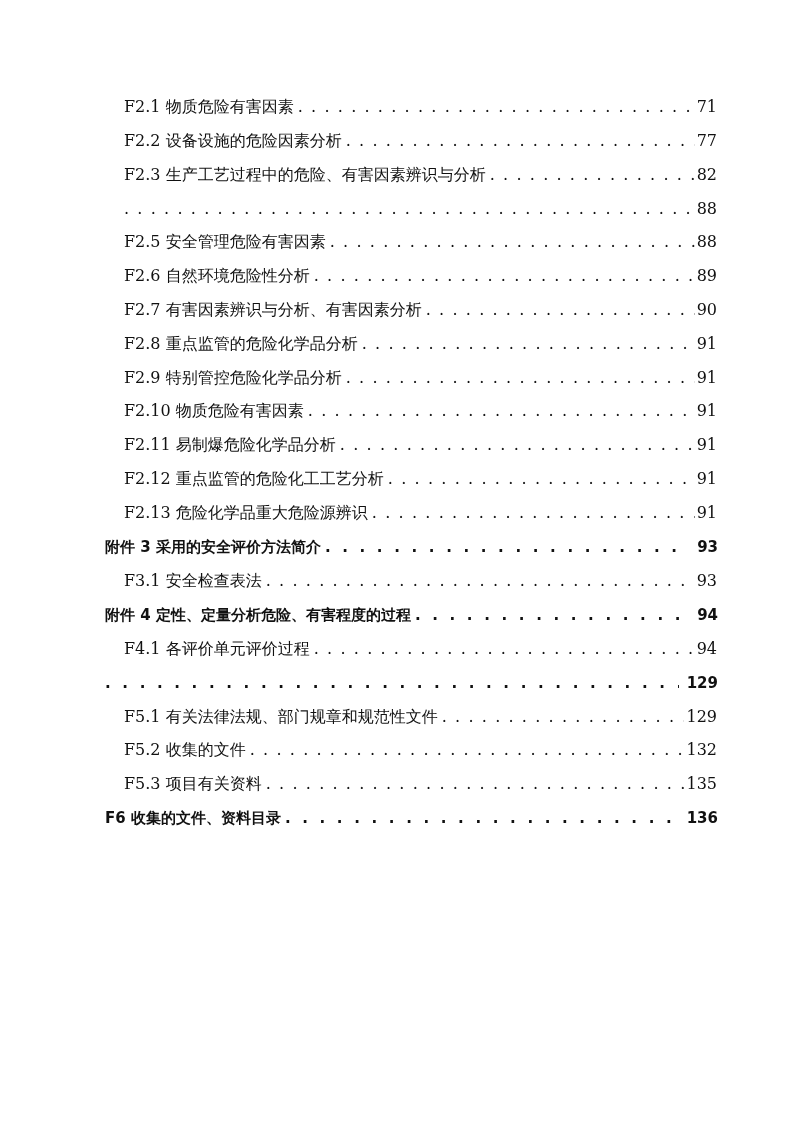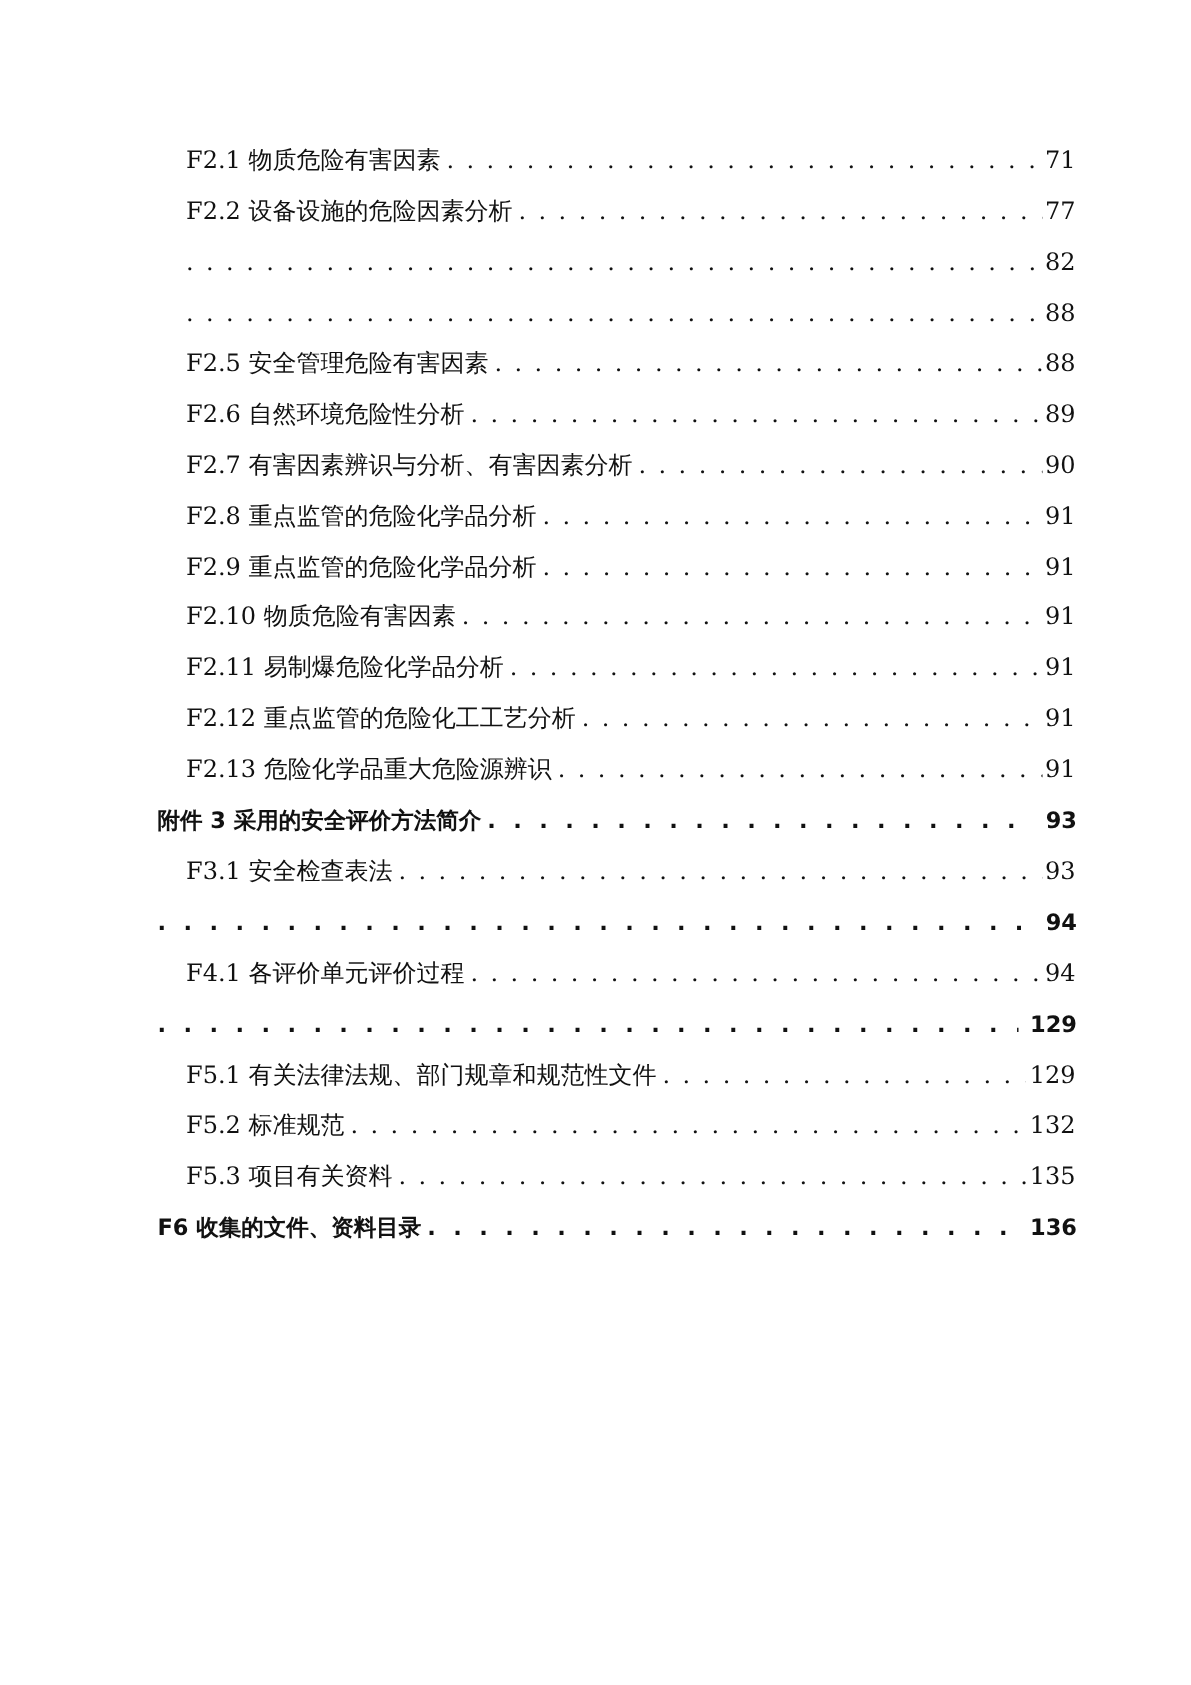--- a/index.html
+++ b/index.html
@@ -83,20 +83,21 @@
     <span class="toc-title">F2.1 物质危险有害因素</span>
     <span class="toc-leader"></span>
     <span class="toc-page">71</span>
   </div>
   <div class="toc-row l2" style="top:34px">
     <span class="toc-title">F2.2 设备设施的危险因素分析</span>
     <span class="toc-leader"></span>
     <span class="toc-page">77</span>
   </div>
   <div class="toc-row l2" style="top:68px">
+    <span class="toc-title">F2.3 生产工艺过程中的危险、有害因素辨识与分析</span>
     <span class="toc-leader"></span>
     <span class="toc-page">82</span>
   </div>
   <div class="toc-row l2" style="top:102px">
     <span class="toc-leader"></span>
     <span class="toc-page">88</span>
   </div>
   <div class="toc-row l2" style="top:135px">
     <span class="toc-title">F2.5 安全管理危险有害因素</span>
     <span class="toc-leader"></span>
@@ -111,21 +112,21 @@
     <span class="toc-title">F2.7 有害因素辨识与分析、有害因素分析</span>
     <span class="toc-leader"></span>
     <span class="toc-page">90</span>
   </div>
   <div class="toc-row l2" style="top:237px">
     <span class="toc-title">F2.8 重点监管的危险化学品分析</span>
     <span class="toc-leader"></span>
     <span class="toc-page">91</span>
   </div>
   <div class="toc-row l2" style="top:271px">
-    <span class="toc-title">F2.9 重点监管的危险化学品分析</span>
+    <span class="toc-title">F2.9 特别管控危险化学品分析</span>
     <span class="toc-leader"></span>
     <span class="toc-page">91</span>
   </div>
   <div class="toc-row l2" style="top:304px">
     <span class="toc-title">F2.10 物质危险有害因素</span>
     <span class="toc-leader"></span>
     <span class="toc-page">91</span>
   </div>
   <div class="toc-row l2" style="top:338px">
     <span class="toc-title">F2.11 易制爆危险化学品分析</span>
@@ -146,39 +147,40 @@
     <span class="toc-title">附件 3 采用的安全评价方法简介</span>
     <span class="toc-leader"></span>
     <span class="toc-page">93</span>
   </div>
   <div class="toc-row l2" style="top:474px">
     <span class="toc-title">F3.1 安全检查表法</span>
     <span class="toc-leader"></span>
     <span class="toc-page">93</span>
   </div>
   <div class="toc-row l1" style="top:508px">
+    <span class="toc-title">附件 4 定性、定量分析危险、有害程度的过程</span>
     <span class="toc-leader"></span>
     <span class="toc-page">94</span>
   </div>
   <div class="toc-row l2" style="top:542px">
     <span class="toc-title">F4.1 各评价单元评价过程</span>
     <span class="toc-leader"></span>
     <span class="toc-page">94</span>
   </div>
   <div class="toc-row l1" style="top:576px">
     <span class="toc-leader"></span>
     <span class="toc-page">129</span>
   </div>
   <div class="toc-row l2" style="top:610px">
     <span class="toc-title">F5.1 有关法律法规、部门规章和规范性文件</span>
     <span class="toc-leader"></span>
     <span class="toc-page">129</span>
   </div>
   <div class="toc-row l2" style="top:643px">
-    <span class="toc-title">F5.2 标准规范</span>
+    <span class="toc-title">F5.2 收集的文件</span>
     <span class="toc-leader"></span>
     <span class="toc-page">132</span>
   </div>
   <div class="toc-row l2" style="top:677px">
     <span class="toc-title">F5.3 项目有关资料</span>
     <span class="toc-leader"></span>
     <span class="toc-page">135</span>
   </div>
   <div class="toc-row l1" style="top:711px">
     <span class="toc-title">F6 收集的文件、资料目录</span>

